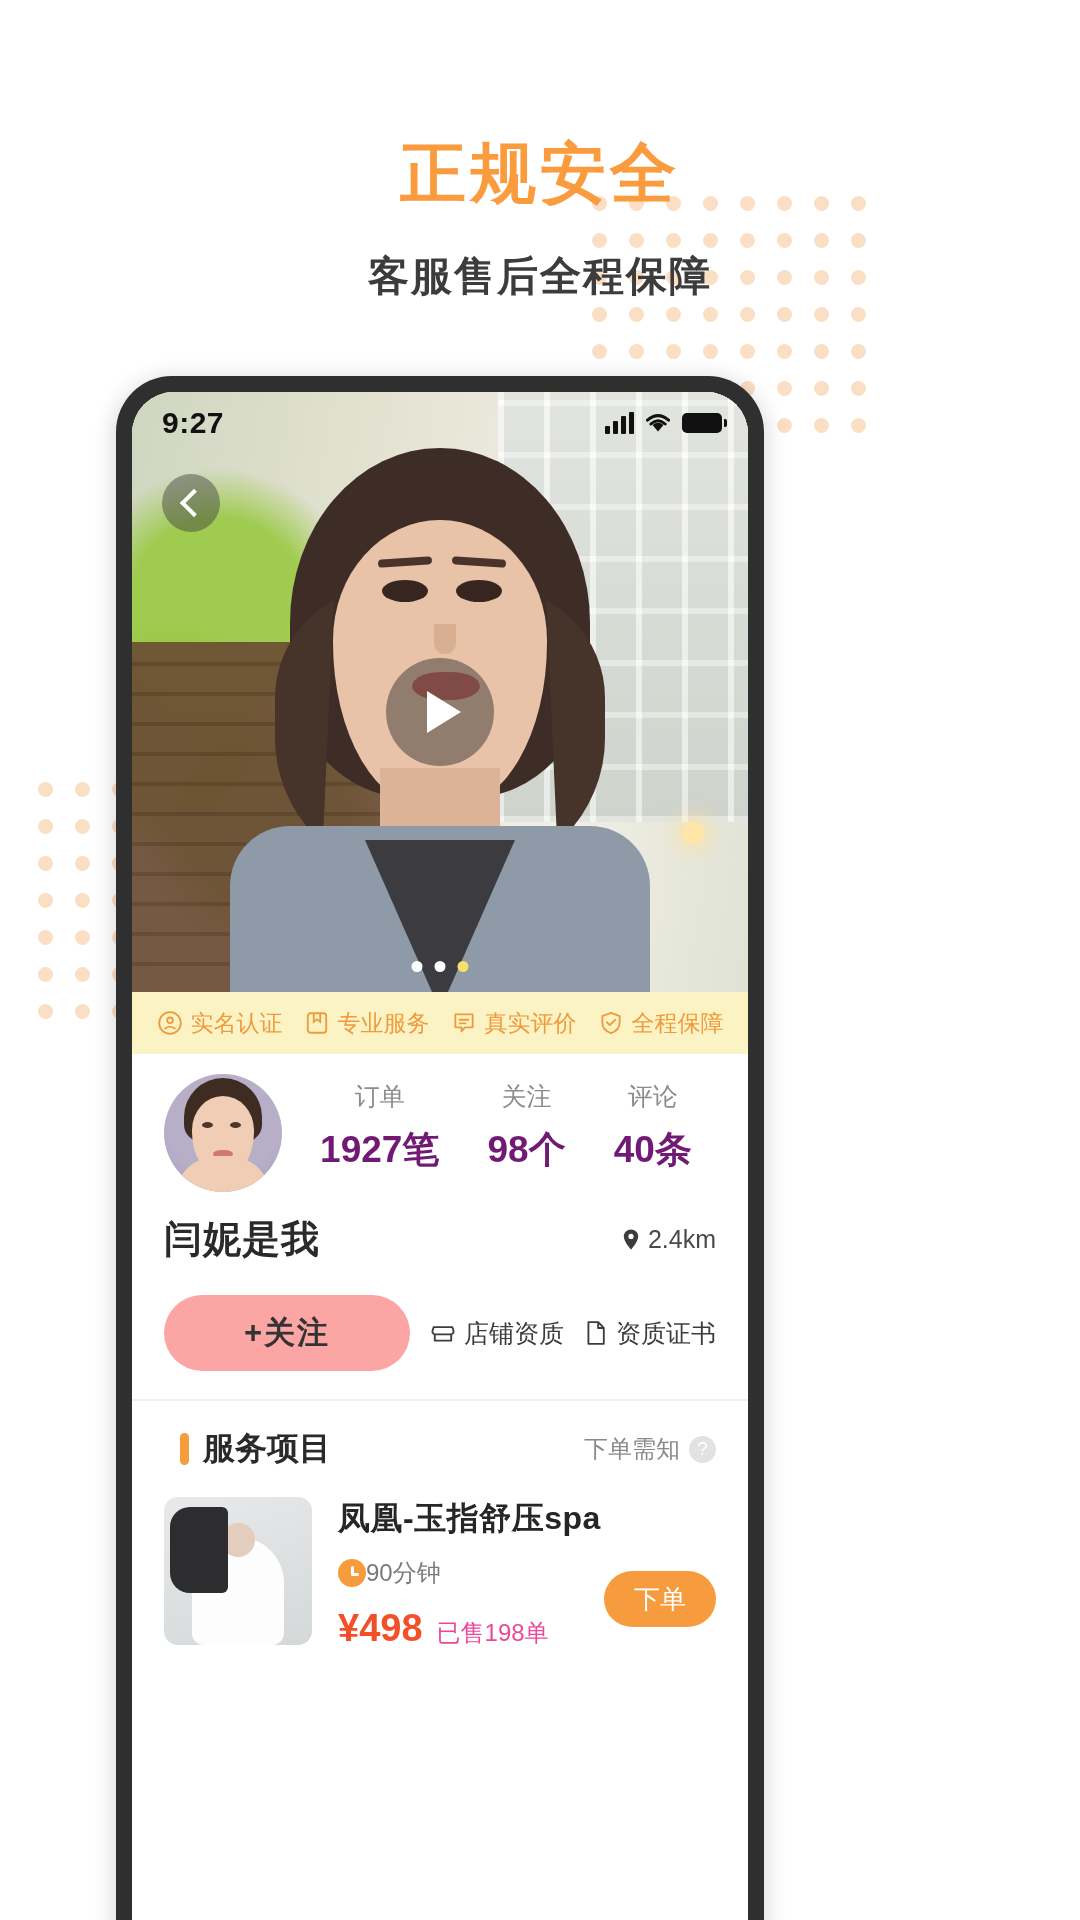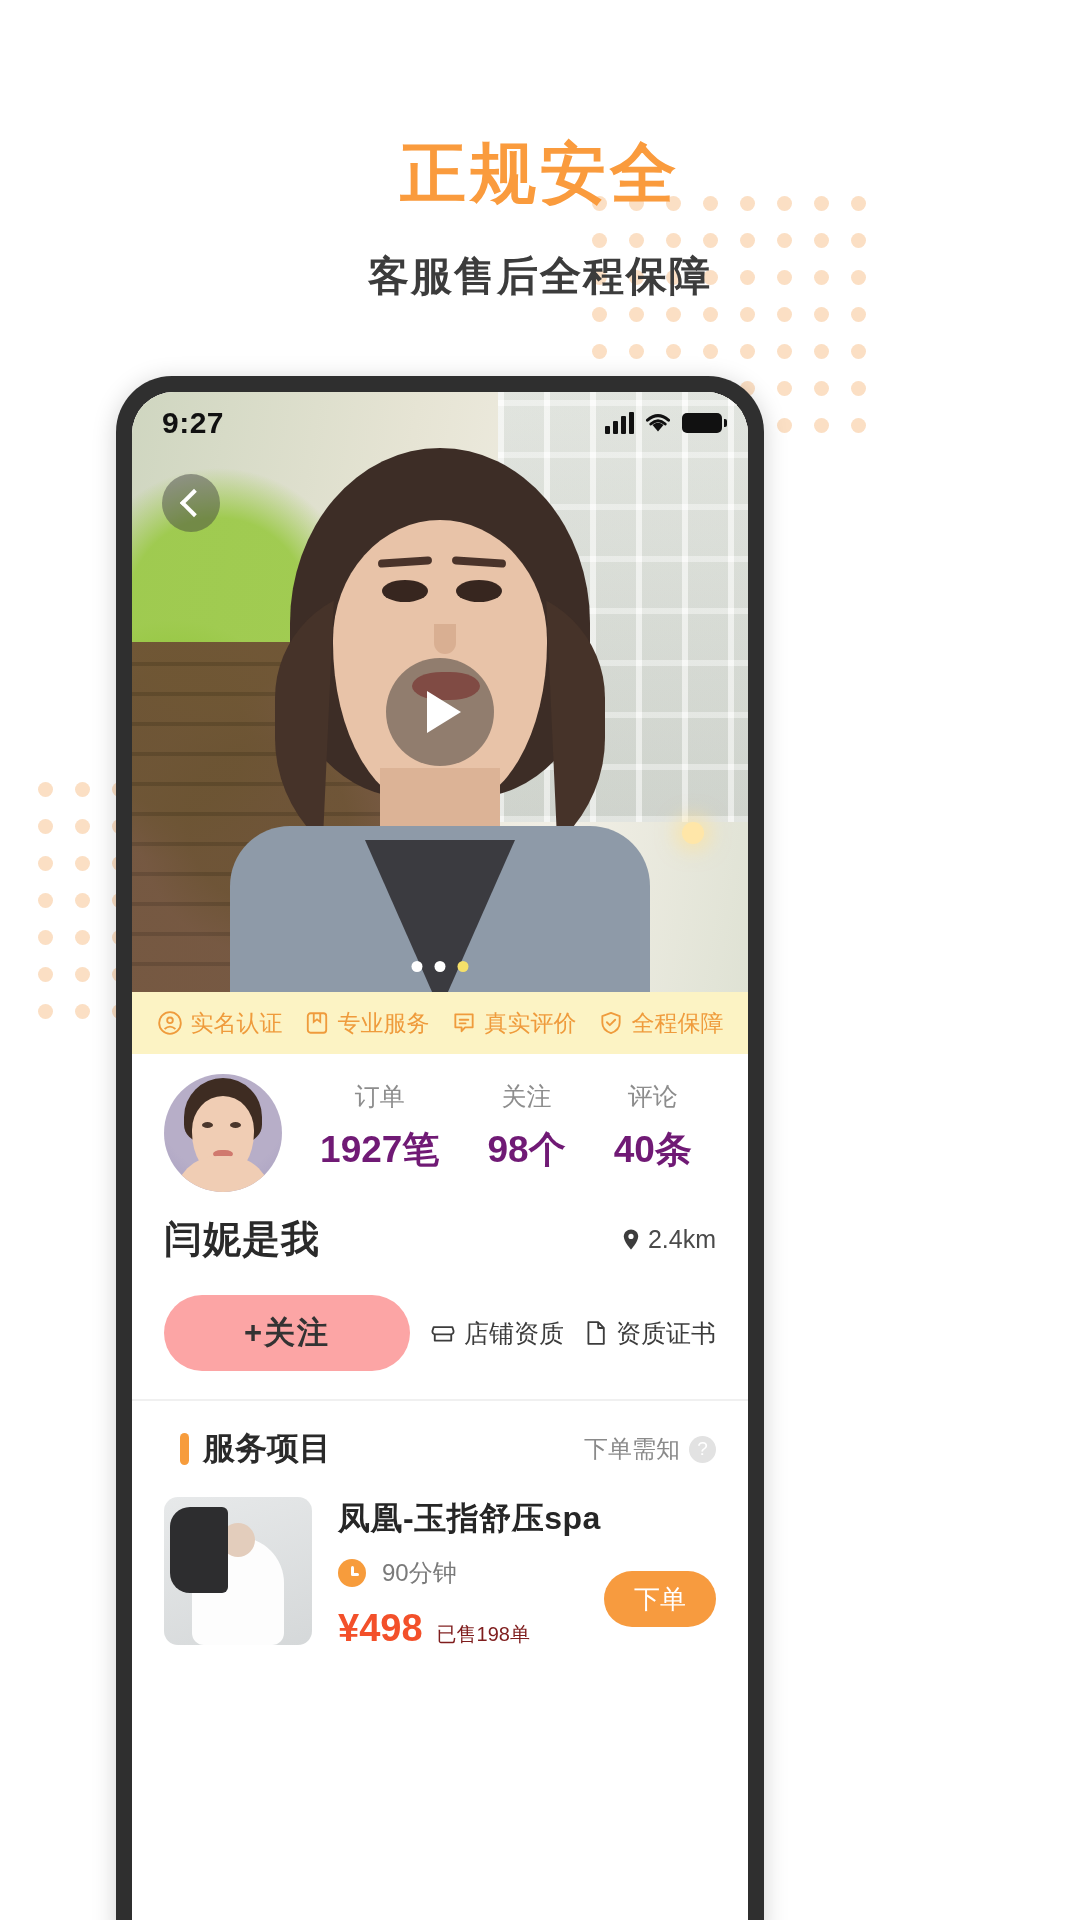--- a/index.html
+++ b/index.html
@@ -187,27 +187,27 @@
   .product { display: flex; gap: 26px; margin-top: 26px; }
   .p-thumb {
     width: 148px; height: 148px; border-radius: 14px; flex: 0 0 148px; position: relative; overflow: hidden;
     background: linear-gradient(160deg,#e7e9ea 0%,#d5d8d9 100%);
   }
   .pt-fig { position: absolute; left: 50%; bottom: 0; transform: translateX(-50%); width: 92px; height: 108px; background: #fdfdfd; border-radius: 46px 46px 12px 12px; }
   .pt-head { position: absolute; left: 50%; top: 26px; transform: translateX(-50%); width: 34px; height: 34px; border-radius: 50%; background: #e3cdbc; }
   .pt-dark { position: absolute; left: 6px; top: 10px; width: 58px; height: 86px; background: #2d2d2f; border-radius: 20px 6px 6px 20px; }
   .p-info { flex: 1; min-width: 0; position: relative; }
   .p-name { font-size: 32px; font-weight: 700; color: #262626; letter-spacing: .5px; }
-  .p-dur { display: flex; align-items: center; gap: 16px; margin-top: 16px; font-size: 24px; color: #7a7a7a; }
+  .p-dur { display: flex; align-items: center; gap: 0; margin-top: 16px; font-size: 24px; color: #7a7a7a; }
   .clock { width: 28px; height: 28px; border-radius: 50%; background: #f79c3c; position: relative; flex: 0 0 28px; }
   .clock:before { content:''; position:absolute; left:13px; top:7px; width:3px; height:9px; background:#fff; border-radius:2px;}
   .clock:after  { content:''; position:absolute; left:13px; top:14px; width:8px; height:3px; background:#fff; border-radius:2px;}
   .p-price-row { display: flex; align-items: baseline; gap: 14px; margin-top: 18px; }
   .p-price { font-size: 38px; font-weight: 700; color: #f3502a; }
-  .p-sold { font-size: 20px; color: #7f1d1d; }
+  .p-sold { font-size: 24px; color: #ec4899; }
   .order-btn {
     position: absolute; right: 0; top: 74px; width: 112px; height: 56px; border-radius: 28px;
     background: #f79b3f; border: none; color: #fff; font-family: inherit; font-size: 26px; cursor: pointer;
   }
 </style>
 </head>
 <body>
 
 <div class="page">
 

